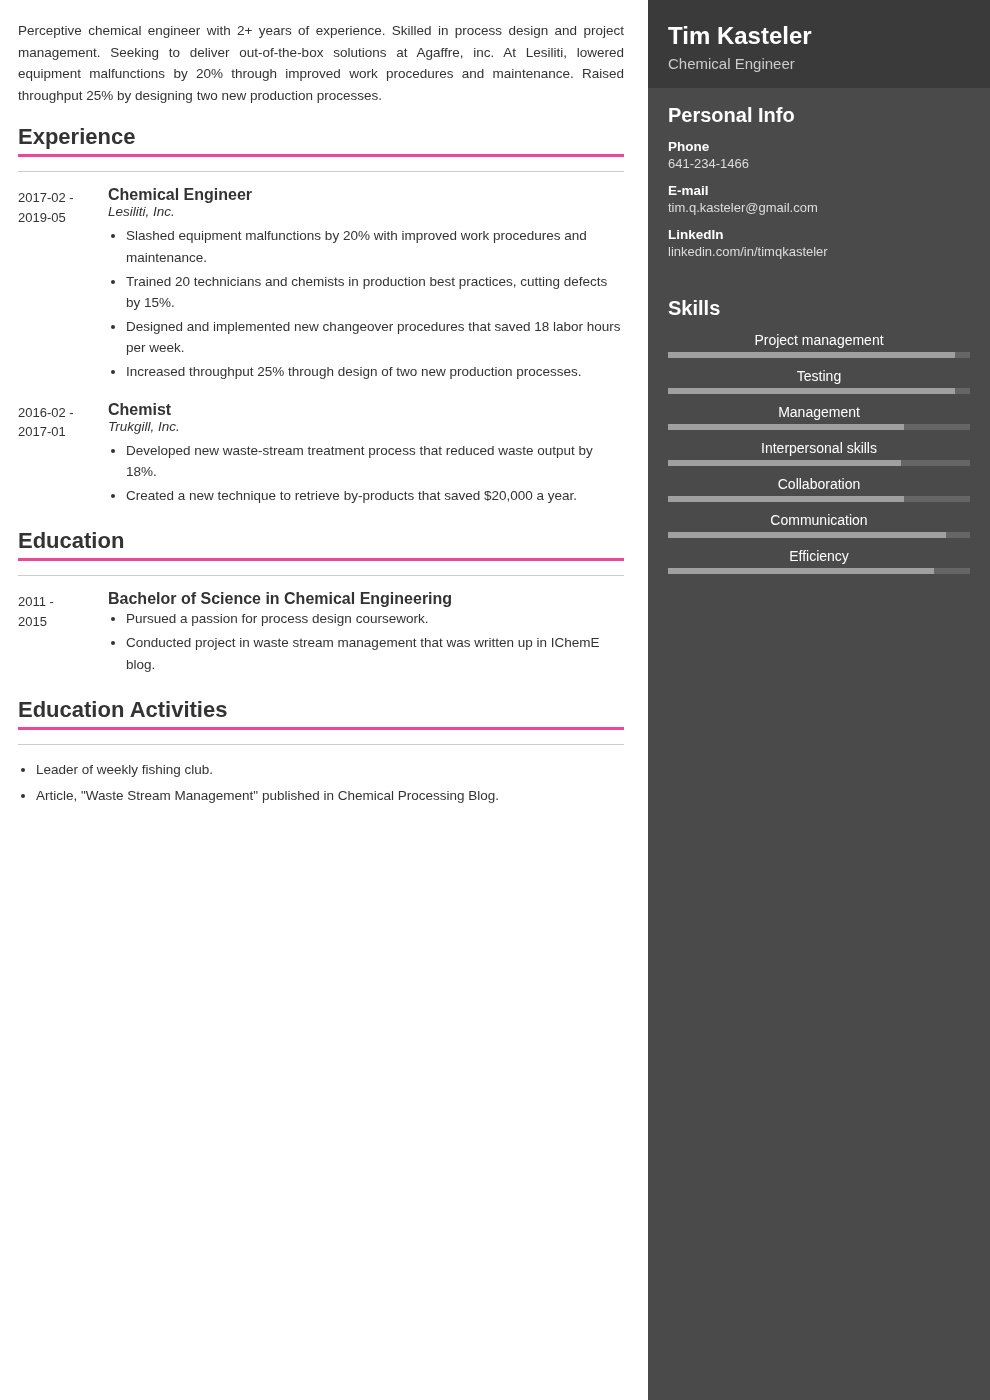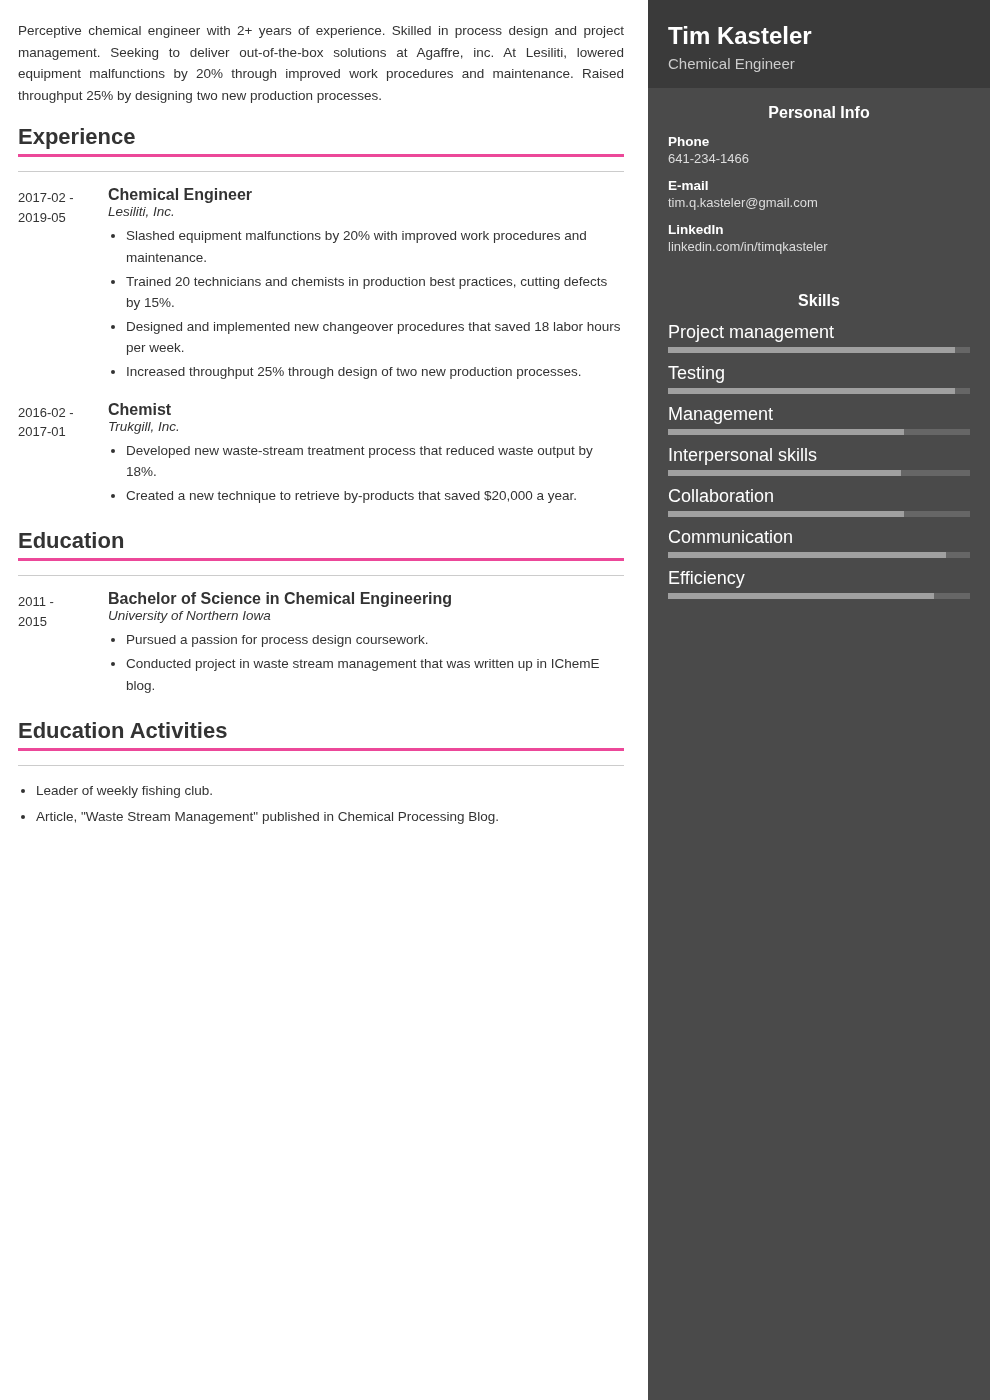--- a/index.html
+++ b/index.html
@@ -112,48 +112,48 @@
     .right-subtitle {
       font-size: 15px;
       color: #ccc;
       margin-top: 4px;
     }
 
     .right-section {
       padding: 16px 20px 10px 20px;
     }
     .right-section-title {
-      font-size: 16px;
+      font-size: 20px;
       font-weight: bold;
       color: #fff;
       margin-bottom: 12px;
-      text-align: center;
     }
 
     .info-item {
       margin-bottom: 12px;
     }
     .info-label {
       font-weight: bold;
       font-size: 13.5px;
       color: #fff;
       margin-bottom: 2px;
     }
     .info-value {
       font-size: 13px;
       color: #ddd;
     }
 
     .skill-item {
       margin-bottom: 10px;
     }
     .skill-label {
-      font-size: 18px;
+      font-size: 14px;
       color: #fff;
       margin-bottom: 4px;
+      text-align: center;
     }
     .skill-bar-bg {
       width: 100%;
       height: 6px;
       background: #666;
       border-radius: 0;
       position: relative;
     }
     .skill-bar-fill {
       height: 6px;
@@ -201,21 +201,20 @@
   </div>
 
   <div class="section">
     <h2 class="section-title">Education</h2>
     <hr class="section-rule">
 
     <div class="education-item">
       <div class="date-col">2011 -<br>2015</div>
       <div class="content-col">
         <div class="job-title">Bachelor of Science in Chemical Engineering</div>
-        <div class="company-name">University of Northern Iowa</div>
         <ul class="bullets">
           <li>Pursued a passion for process design coursework.</li>
           <li>Conducted project in waste stream management that was written up in IChemE blog.</li>
         </ul>
       </div>
     </div>
   </div>
 
   <div class="section">
     <h2 class="section-title">Education Activities</h2>

